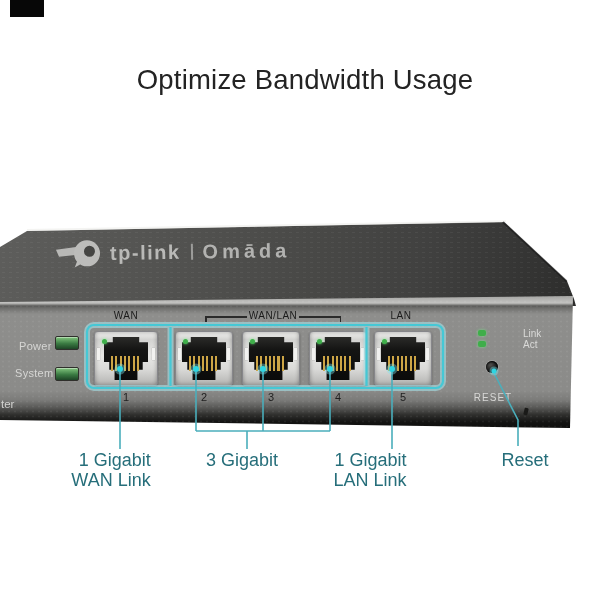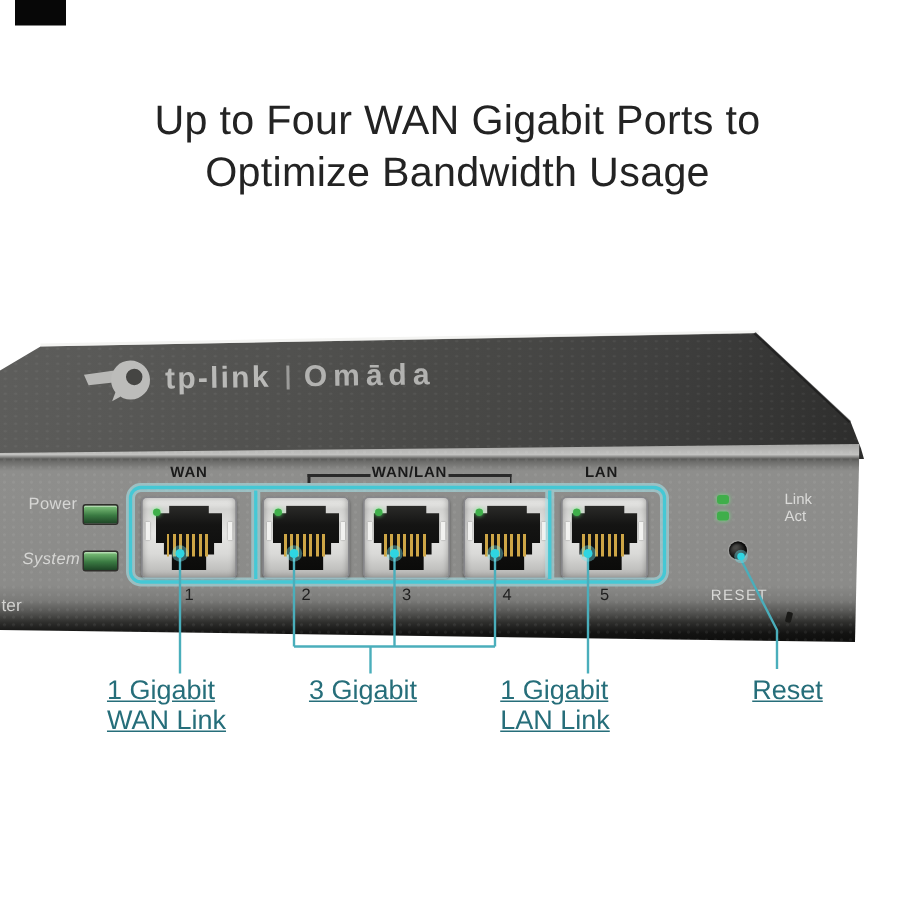--- a/index.html
+++ b/index.html
@@ -44,21 +44,21 @@
 
   
   .led-label{position:absolute;color:#d6d6d4;font-size:11px;letter-spacing:.3px;}
   .led-bar{position:absolute;width:22px;height:12px;border-radius:2px;border:1px solid #2f2f2b;
     background:linear-gradient(#83c77f,#3a7a42 55%,#1e4526);
     box-shadow:inset 0 1px 0 rgba(255,255,255,.4);}
   .cutoff-text{position:absolute;left:1px;top:398px;color:#d2d2d0;font-size:11.5px;}
 
   
   .group-label{position:absolute;top:310px;transform:translateX(-50%);
-    color:#1a1a1a;font-size:10px;letter-spacing:.5px;font-weight:700;}
+    color:#1a1a1a;font-size:10px;letter-spacing:.5px;font-weight:400;}
   .bracket{position:absolute;background:#2a2a2a;}
 
   
   .port{position:absolute;top:331px;height:72px;}
   .bezel{position:absolute;left:0;top:0;width:100%;height:55px;border-radius:4px;
     background:linear-gradient(#f4f4f2,#d3d3d1 14%,#e6e6e4 45%,#dadad8 70%,#b9b9b7 96%);
     border:1px solid #86868a;box-sizing:border-box;
     box-shadow:inset 0 0 4px rgba(0,0,0,.35),0 1px 2px rgba(0,0,0,.35);}
   .bezel:before{content:"";position:absolute;left:2px;top:16px;width:3px;height:12px;
     background:#f2f2f0;box-shadow:0 0 1px #666;}
@@ -84,55 +84,54 @@
     box-shadow:0 0 0 1px rgba(200,200,198,.25), inset 0 1px 2px #000;}
   .reset-text{position:absolute;left:493px;top:392px;transform:translateX(-50%);
     color:#d8d8d6;font-size:10px;letter-spacing:1px;}
   .screw-mark{position:absolute;left:524px;top:408px;width:4px;height:7px;background:#1a1a18;
     border-radius:1px;transform:rotate(14deg);}
 
   
   .overlay-svg{position:absolute;left:0;top:0;width:610px;height:610px;pointer-events:none;}
 
   
-  .callout{position:absolute;top:451px;transform:translateX(-50%);text-align:left;
-    color:#266e7a;font-size:18px;line-height:19.5px;font-weight:400;text-decoration:underline;}
+  .callout{position:absolute;top:451px;transform:translateX(-50%);text-align:right;
+    color:#266e7a;font-size:18px;line-height:19.5px;font-weight:400;}
 </style>
 </head>
 <body>
 
 <div id="canvas">
 
   <div class="crop-mark"></div>
 
   <div class="headline">
-    <div>Up to Four WAN Gigabit Ports to</div>
     <div>Optimize Bandwidth Usage</div>
   </div>
 
   <div class="chassis-top"></div>
   <div class="chassis-top-edge"></div>
   <div class="chassis-corner-edge"></div>
   <div class="chassis-front"></div>
 
   <div class="logo-row">
     <svg width="46" height="30" viewBox="0 0 46 30">
       <path d="M2,11 L26,8 L26,16 L5,18 Z" fill="#b8b8b6"></path>
       <circle cx="33" cy="15" r="13" fill="#bcbcba"></circle>
       <circle cx="35.5" cy="13" r="5.5" fill="#454543"></circle>
       <path d="M24,20 L20.5,29 L26,26 Z" fill="#bcbcba"></path>
     </svg>
     <span class="brand-text">tp-link</span>
     <span class="logo-divider"></span>
     <span class="family-text">Omāda</span>
   </div>
 
-  <div class="led-label" style="left:19px;top:330px;">Power</div>
+  <div class="led-label" style="left:19px;top:340px;">Power</div>
   <div class="led-bar" style="left:55px;top:336px;"></div>
-  <div class="led-label" style="left:15px;top:367px;font-style:italic;">System</div>
+  <div class="led-label" style="left:15px;top:367px;">System</div>
   <div class="led-bar" style="left:55px;top:367px;"></div>
   <div class="cutoff-text">ter</div>
 
   <div class="group-label" style="left:126px;">WAN</div>
   <div class="group-label" style="left:273px;">WAN/LAN</div>
   <div class="group-label" style="left:401px;">LAN</div>
   <div class="bracket" style="left:205px;top:316px;width:42px;height:1.5px;"></div>
   <div class="bracket" style="left:299px;top:316px;width:42px;height:1.5px;"></div>
   <div class="bracket" style="left:205px;top:316px;width:1.5px;height:6px;"></div>
   <div class="bracket" style="left:339.5px;top:316px;width:1.5px;height:6px;"></div>

